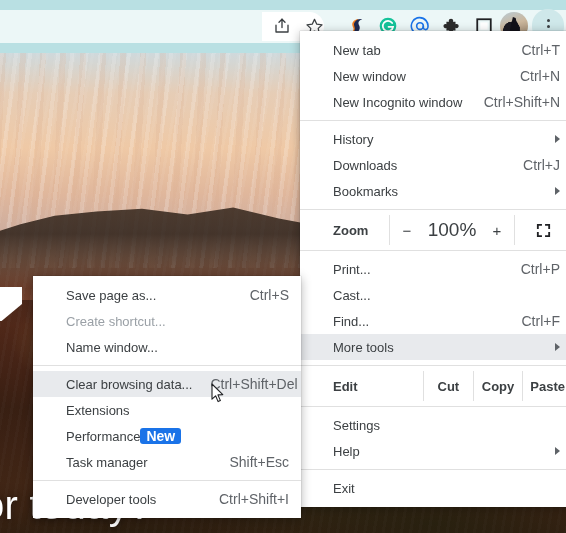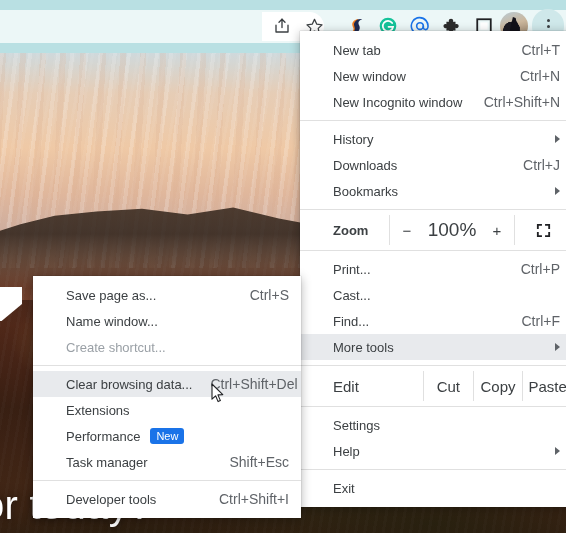--- a/index.html
+++ b/index.html
@@ -132,32 +132,33 @@
   }
   .zoomrow .zbtn{width:34px;display:flex;align-items:center;justify-content:center;color:#3c4043;font-size:15px;}
   .zoomrow .zval{width:56px;text-align:center;font-size:19px;}
   .zoomrow .zfull{
     width:57px;border-left:1px solid #e0e0e0;display:flex;align-items:center;justify-content:center;
   }
 
   
   .editrow{display:flex;align-items:stretch;height:30px;}
   .editrow .ecell{
-    display:flex;align-items:center;justify-content:center;font-size:15px;
+    display:flex;align-items:center;justify-content:center;font-size:13px;
     border-left:1px solid #e0e0e0;
+    font-weight:bold;
   }
   .editrow .ecell:first-child{border-left:none;justify-content:flex-start;padding-left:33px;}
   .editrow .e-edit{flex:0 0 90px;}
   .editrow .e-cut{flex:1 1 0;}
   .editrow .e-copy{flex:1 1 0;}
   .editrow .e-paste{flex:1 1 0;}
 
   .badge-new{
-    display:inline-block;margin-left:10px;background:#1a73e8;color:#fff;
-    font-size:11px;font-weight:normal;padding:1px 6px;border-radius:3px;line-height:14px;
+    display:inline-block;background:#1a73e8;color:#fff;
+    font-size:14px;font-weight:bold;padding:1px 6px;border-radius:3px;line-height:14px;
   }
 
   
   .cursor{position:absolute;left:211px;top:383px;width:16px;height:22px;pointer-events:none;}
 </style>
 </head>
 <body>
 
 <div id="root">
 
@@ -325,25 +326,25 @@
       <span class="lbl">Exit</span>
     </div>
   </div>
 
   <div class="menu" id="sub-menu">
 
     <div class="mi">
       <span class="lbl">Save page as...</span>
       <span class="accel">Ctrl+S</span>
     </div>
-    <div class="mi">
-      <span class="lbl">Name window...</span>
-    </div>
     <div class="mi dis">
       <span class="lbl">Create shortcut...</span>
+    </div>
+    <div class="mi">
+      <span class="lbl">Name window...</span>
     </div>
 
     <div class="sep"></div>
 
     <div class="mi hl">
       <span class="lbl">Clear browsing data...</span>
       <span class="accel">Ctrl+Shift+Del</span>
     </div>
     <div class="mi">
       <span class="lbl">Extensions</span>

